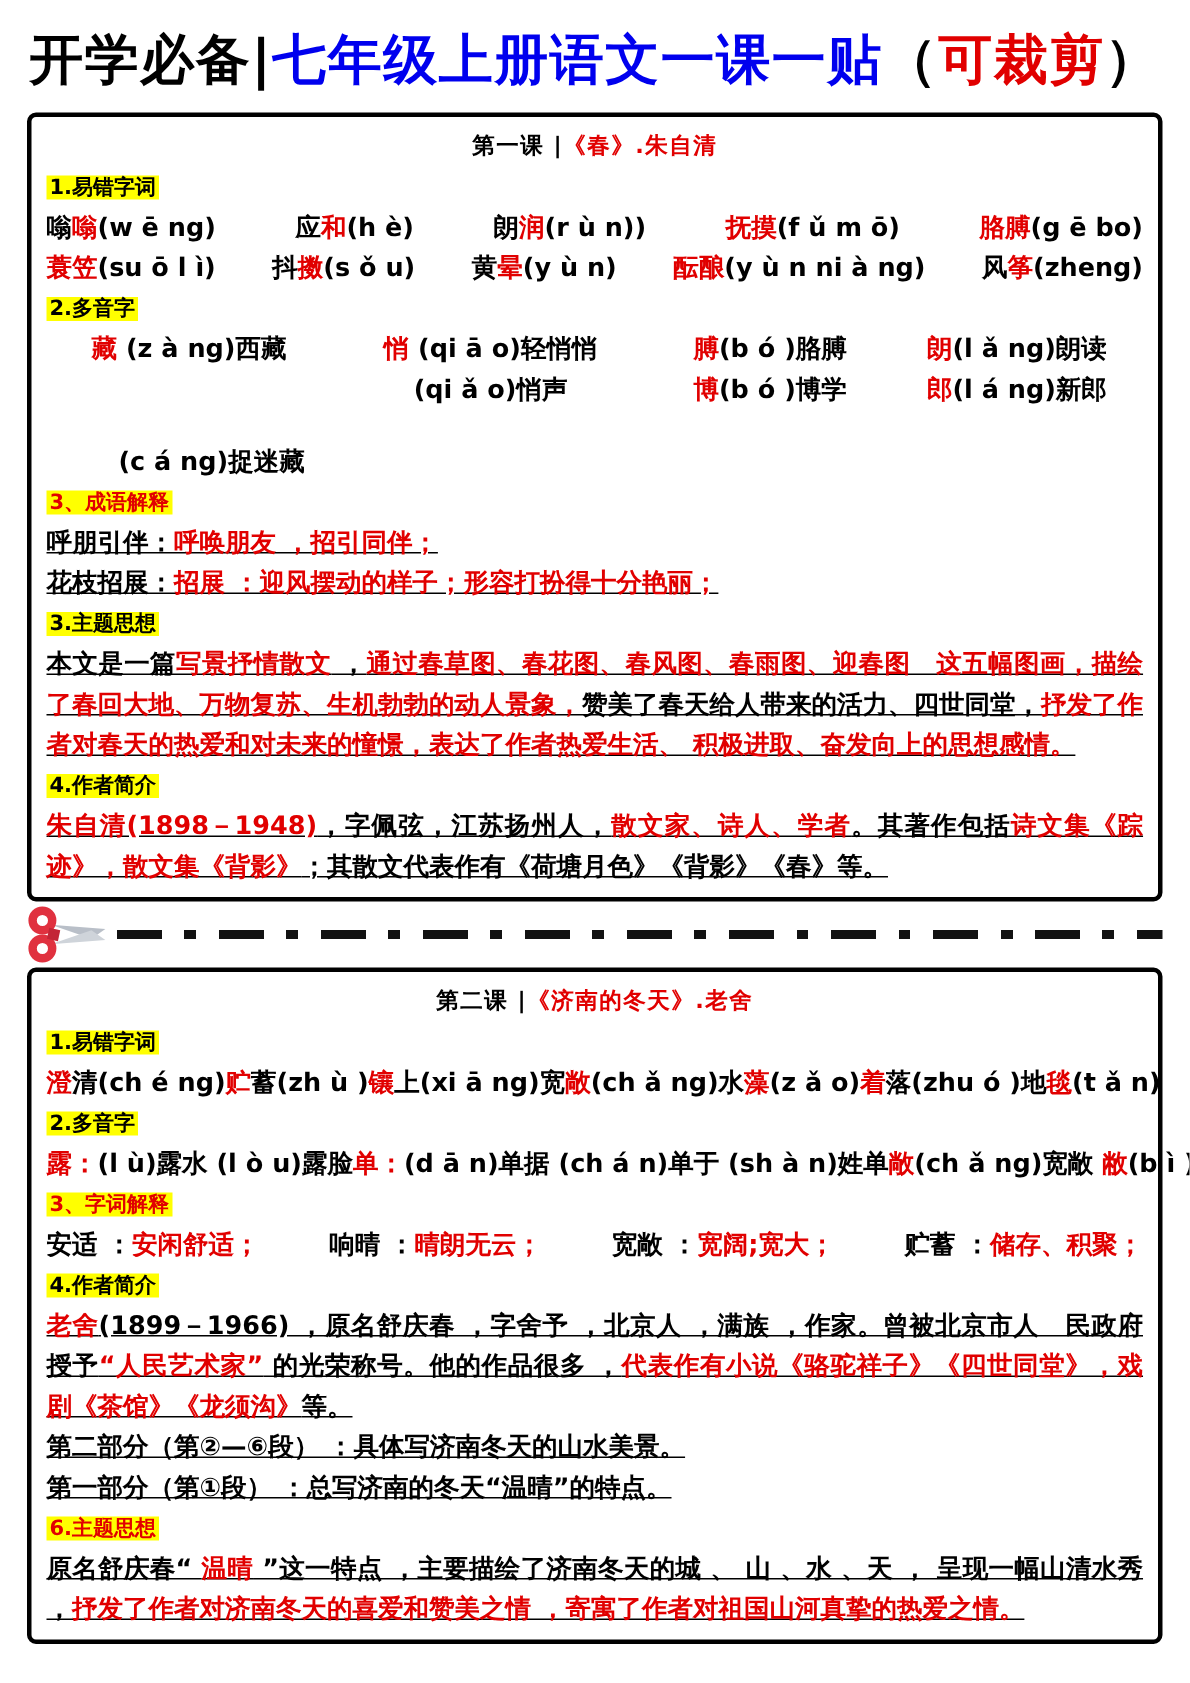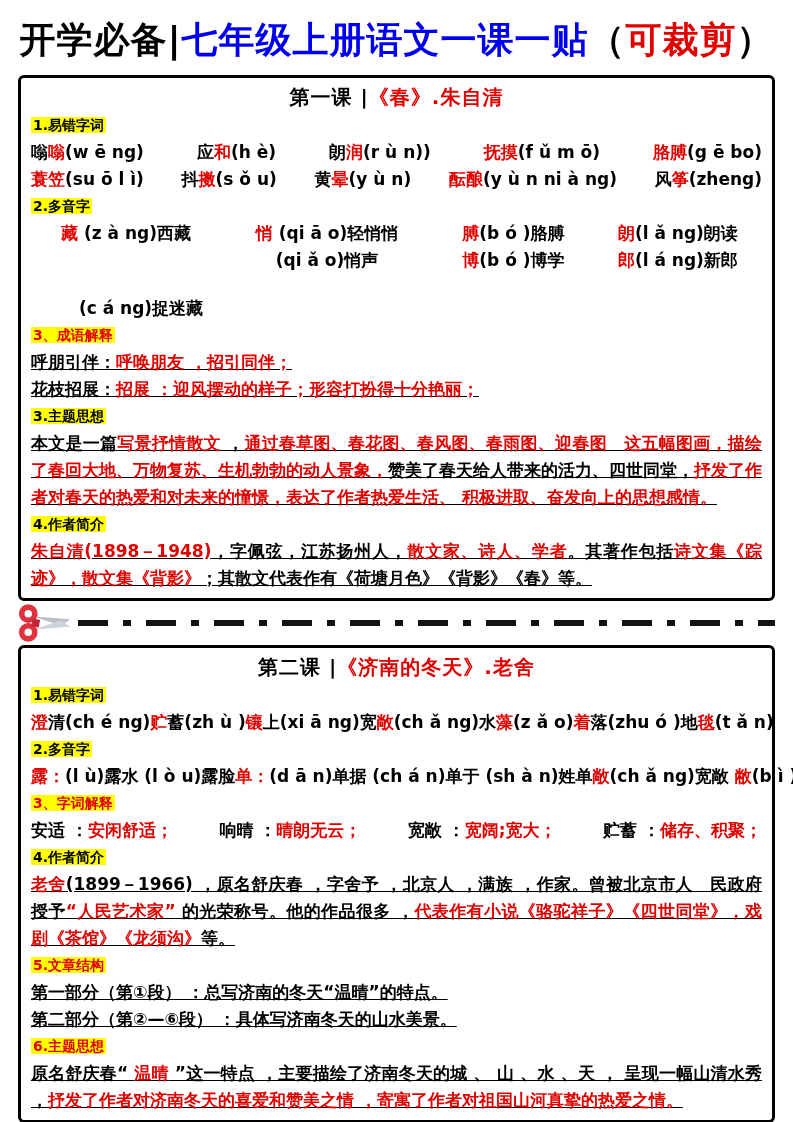--- a/index.html
+++ b/index.html
@@ -12,21 +12,21 @@
   .title{
     text-align:center;font-size:36px;font-weight:900;letter-spacing:1px;
     margin:10px 0 10px;white-space:nowrap;
   }
   .card{
     border:3px solid #000;border-radius:6px;
     padding:4px 10px 6px;box-sizing:border-box;width:100%;
     background:#fff;
   }
   .card-header{
-    text-align:center;font-size:20px;line-height:30px;letter-spacing:1px;
+    text-align:center;font-size:15px;line-height:30px;letter-spacing:1px;
   }
   .block{font-size:17px;line-height:27px;}
   .heading{font-size:14px;}
   .hl{background:var(--c-hl,#ffff00);padding:0 2px;}
   .cols{display:flex;justify-content:space-between;text-align:center;}
   .cols .cell{white-space:nowrap;}
   .cols.grid4{display:grid;grid-template-columns:26% 29% 22% 23%;}
   .cols.grid4i{display:grid;grid-template-columns:26% 29% 22% 23%;}
   .cols.grid4i .cell:first-child{padding-left:30px;margin-top:48px;}
   .para{margin:0;text-align:justify;text-decoration:underline;}
@@ -121,20 +121,19 @@
       </div>
       <div class="block heading"><span class="hl"><span class="c-red">3、字词解释</span></span></div>
       <div class="block cols between">
         <span class="cell"><span class="c-black">安适 ：</span><span class="c-red">安闲舒适；</span></span>
         <span class="cell"><span class="c-black">响晴 ：</span><span class="c-red">晴朗无云；</span></span>
         <span class="cell"><span class="c-black">宽敞 ：</span><span class="c-red">宽阔;宽大；</span></span>
         <span class="cell"><span class="c-black">贮蓄 ：</span><span class="c-red">储存、积聚；</span></span>
       </div>
       <div class="block heading"><span class="hl"><span class="c-black">4.作者简介</span></span></div>
       <p class="block para"><span class="c-red">老舍</span><span class="c-black">(1899－1966) ，原名舒庆春 ，字舍予 ，北京人 ，满族 ，作家。曾被北京市人　民政府授予</span><span class="c-red">“人民艺术家”</span><span class="c-black"> 的光荣称号。他的作品很多 ，</span><span class="c-red">代表作有小说《骆驼祥子》《四世同堂》，戏剧《茶馆》《龙须沟》</span><span class="c-black">等。</span></p>
-      <div class="block heading"><span class="hl"><span class="c-red">5.文章结构</span></span></div>
+      <p class="block para"><span class="c-black">第二部分（第②—⑥段） ：具体写济南冬天的山水美景。</span></p>
       <p class="block para"><span class="c-black">第一部分（第①段） ：总写济南的冬天“温晴”的特点。</span></p>
-      <p class="block para"><span class="c-black">第二部分（第②—⑥段） ：具体写济南冬天的山水美景。</span></p>
       <div class="block heading"><span class="hl"><span class="c-red">6.主题思想</span></span></div>
       <p class="block para"><span class="c-black">原名舒庆春“ </span><span class="c-red">温晴</span><span class="c-black"> ”这一特点 ，主要描绘了济南冬天的城 、 山 、水 、天 ， 呈现一幅山清水秀 ，</span><span class="c-red">抒发了作者对济南冬天的喜爱和赞美之情 ，寄寓了作者对祖国山河真挚的热爱之情。</span></p>
     </section>
 
 </div>
 
 </body></html>

